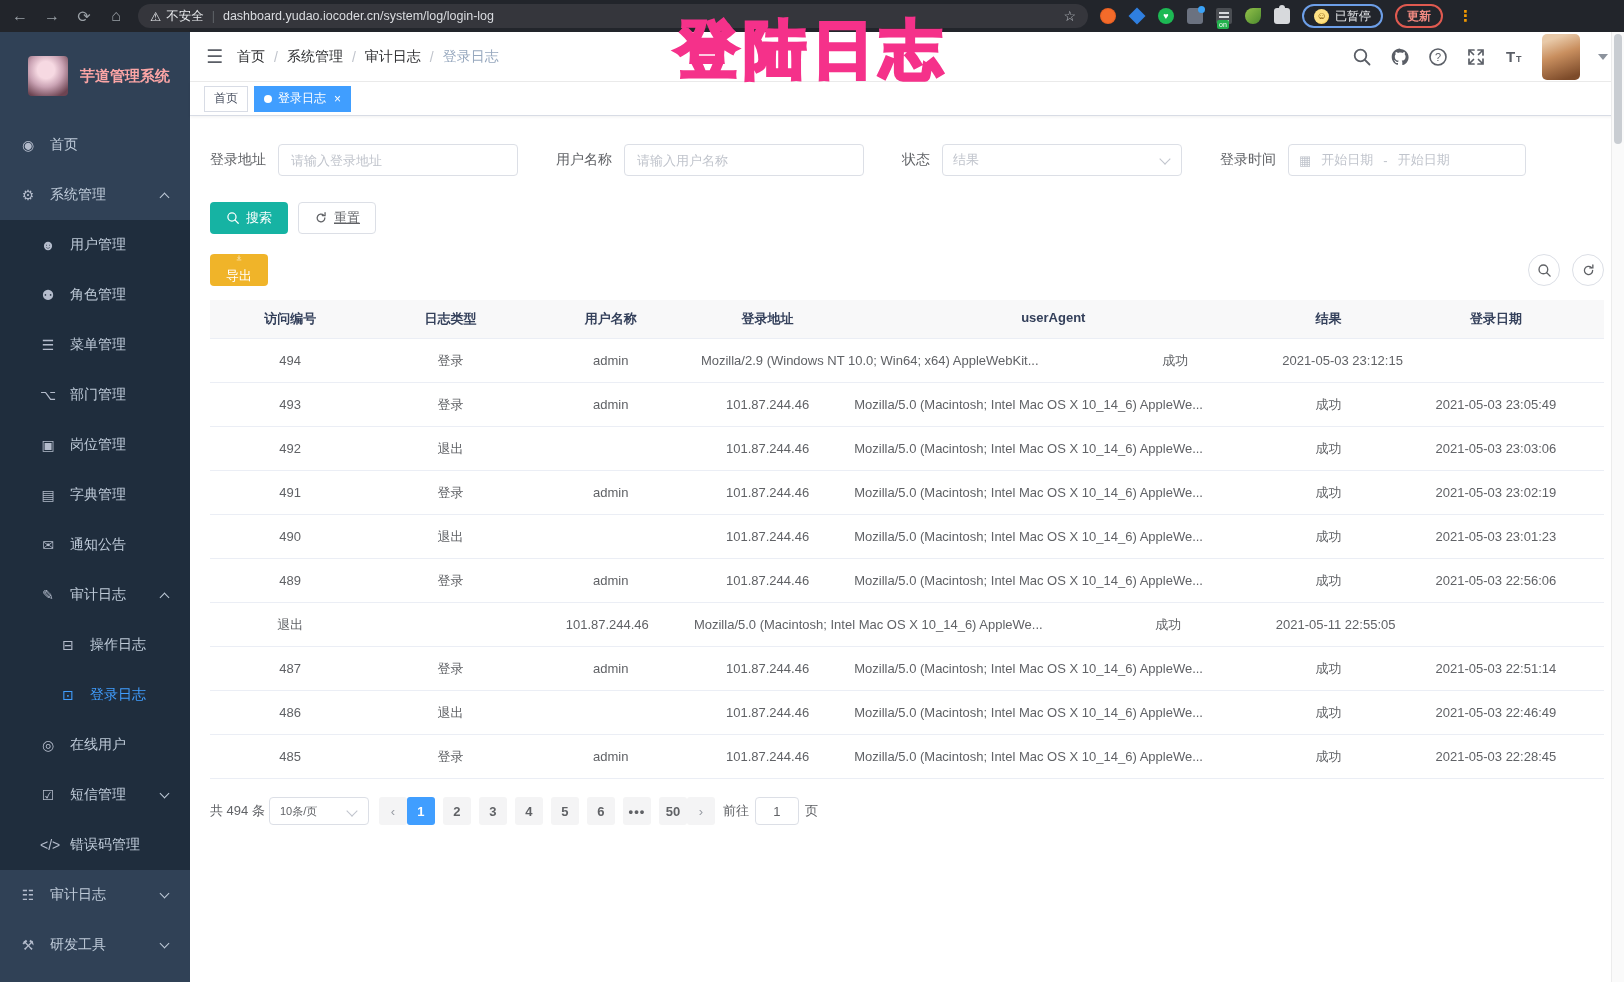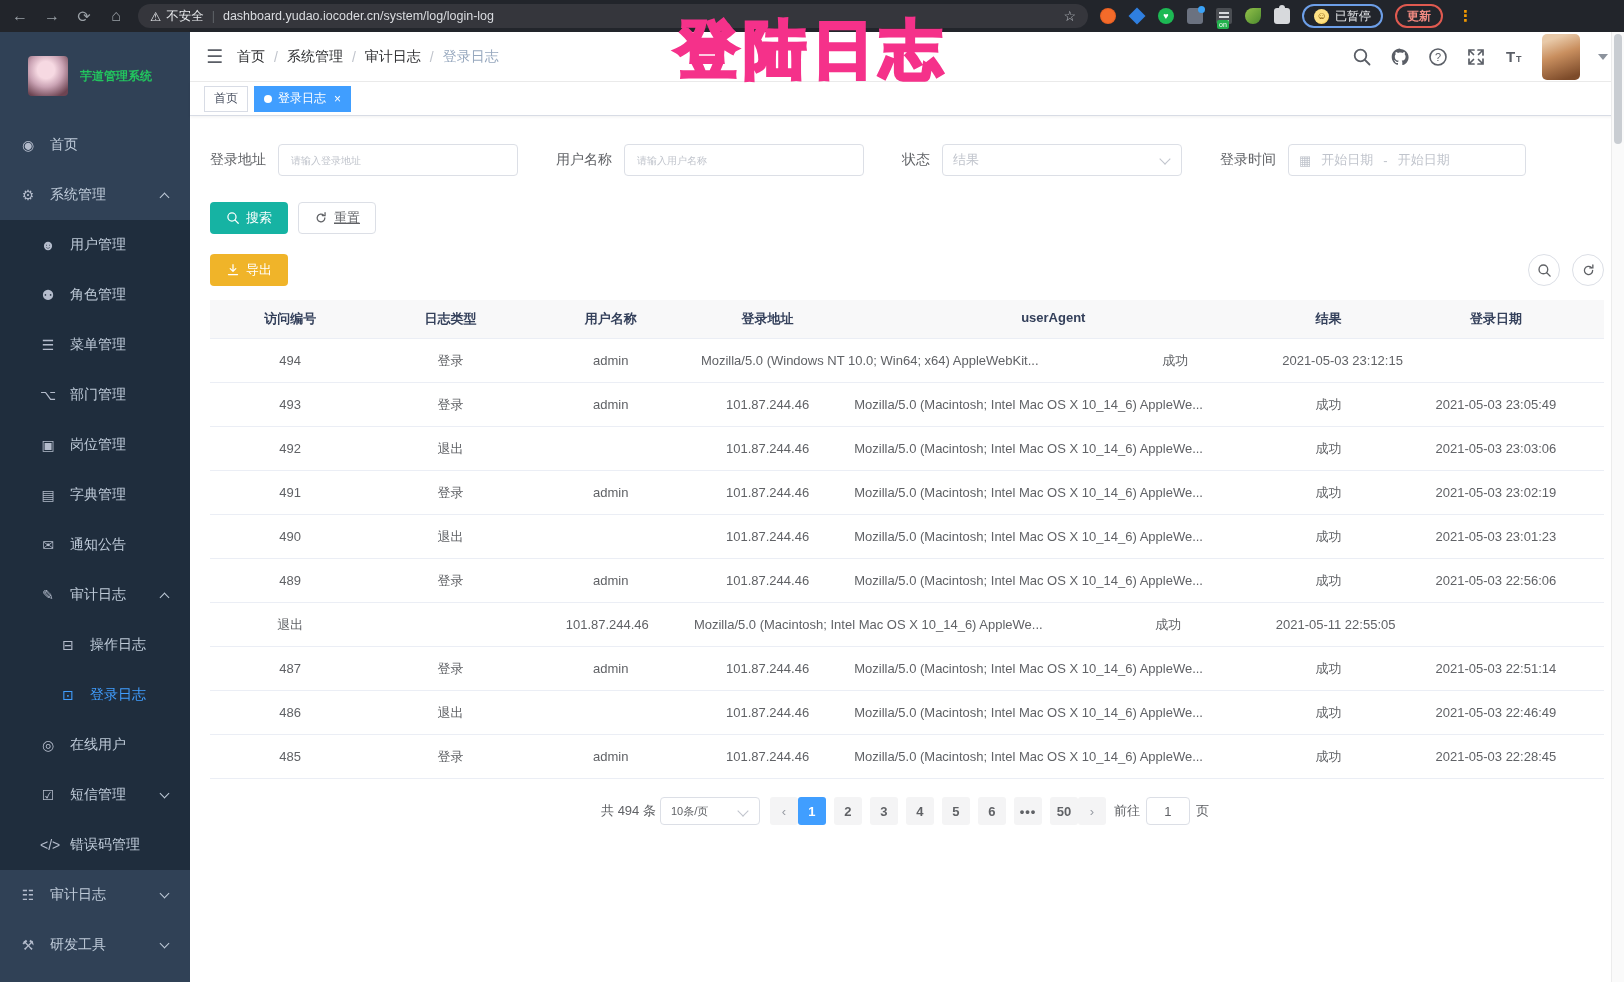--- a/index.html
+++ b/index.html
@@ -43,21 +43,21 @@
   .kebab { color:#f29900; font-size:15px; font-weight:700; padding:0 3px; cursor:pointer; }
 
   
   .page { display:flex; height:950px; }
 
   
   .sidebar { width:190px; background:#304156; color:#bfcbd9; flex-shrink:0; overflow:hidden; }
   .logo-row { height:88px; display:flex; align-items:center; gap:12px; padding:0 0 0 28px; }
   .logo-img { width:40px; height:40px; border-radius:4px;
     background:radial-gradient(circle at 45% 35%, #f6d9e2 25%, #caa3b4 50%, #6d4452 85%); }
-  .app-title { color:#22c55e; font-size:12px; font-weight:700; }
+  .app-title { color:#fca5a5; font-size:15px; font-weight:700; }
   .s-item { height:50px; display:flex; align-items:center; gap:14px; font-size:14px; cursor:pointer; position:relative; }
   .s-item.lvl1 { padding-left:20px; }
   .s-item.lvl2 { padding-left:40px; background:#1f2d3d; }
   .s-item.lvl3 { padding-left:60px; background:#1f2d3d; }
   .s-icon { width:16px; text-align:center; color:#b4bccc; font-size:14px; }
   .s-item.active, .s-item.active .s-icon { color:#409eff; }
   .s-arrow { position:absolute; right:22px; width:7px; height:7px;
     border-right:1.5px solid #bfcbd9; border-bottom:1.5px solid #bfcbd9; }
   .s-arrow.up { transform:rotate(-135deg); margin-top:4px; }
   .s-arrow.down { transform:rotate(45deg); margin-top:-3px; }
@@ -85,57 +85,57 @@
   .tag.active { background:#409eff; border-color:#409eff; color:#fff; }
   .tag-dot { width:8px; height:8px; border-radius:50%; background:#fff; }
   .tag-close { font-size:12px; margin-left:2px; }
 
   .content { flex:1; padding:18px 20px 0 20px; position:relative; }
 
   
   .filter-row { display:flex; align-items:center; gap:14px; margin-top:10px; flex-wrap:nowrap; }
   .f-label { font-size:14px; color:#606266; white-space:nowrap; }
   .f-group { display:flex; align-items:center; gap:12px; margin-right:24px; }
-  .inp { height:32px; border:1px solid #dcdfe6; border-radius:4px; padding:0 12px; font-size:10px;
+  .inp { height:32px; border:1px solid #dcdfe6; border-radius:4px; padding:0 12px; font-size:13px;
     color:#606266; width:240px; background:#fff; }
   .inp::placeholder { color:#c0c4cc; }
   .sel { height:32px; border:1px solid #dcdfe6; border-radius:4px; width:240px; display:flex;
     align-items:center; padding:0 10px; color:#c0c4cc; font-size:13px; position:relative; cursor:pointer; }
   .chev { width:8px; height:8px; border-right:1.2px solid #c0c4cc; border-bottom:1.2px solid #c0c4cc;
     transform:rotate(45deg); position:absolute; right:12px; top:10px; }
   .daterange { height:32px; border:1px solid #dcdfe6; border-radius:4px; width:238px; display:flex;
     align-items:center; gap:10px; padding:0 10px; font-size:13px; color:#c0c4cc; cursor:pointer; }
   .cal-ic { color:#c0c4cc; font-size:13px; }
 
   
   .btn-row { display:flex; gap:10px; margin-top:26px; }
   .btn { height:32px; border-radius:4px; border:1px solid transparent; font-size:13px; display:flex;
     align-items:center; gap:6px; padding:0 15px; cursor:pointer; }
   .btn-search { background:#16b3a3; color:#fff; }
   .btn-reset { background:#fff; border-color:#dcdfe6; color:#606266;text-decoration:underline; }
-  .btn-export { background:#f0b429; color:#fff; }
+  .btn-export { background:#f0b429; color:#fff;flex-direction:column; }
   .export-row { display:flex; align-items:center; margin-top:20px; }
   .tool-circles { margin-left:auto; display:flex; gap:12px; }
   .circle-btn { width:32px; height:32px; border-radius:50%; border:1px solid #dcdfe6; background:#fff;
     color:#606266; display:flex; align-items:center; justify-content:center; cursor:pointer; }
 
   
   .table { margin-top:14px; width:100%; font-size:13px; }
   .tr { display:flex; border-bottom:1px solid #ebeef5; }
   .tr.head { background:#f8f8f9; border-bottom:1px solid #ebeef5; }
   .th, .td { padding:11px 10px; text-align:center; overflow:hidden; white-space:nowrap;
     text-overflow:ellipsis; }
   .th { color:#34405b; font-weight:700; padding:10px; }
   .td { color:#606266; height:43px; display:flex; align-items:center; justify-content:center; }
   .c0 { width:11.5%; } .c1 { width:11.5%; } .c2 { width:11.5%; } .c3 { width:11%; }
   .c4 { width:30%; } .c5 { width:9.5%; } .c6 { width:14.5%; }
   .td.c4 { justify-content:flex-start; text-align:left; }
 
   
-  .pagi { display:flex; align-items:center; justify-content:center; gap:0; margin-top:18px;
+  .pagi { display:flex; align-items:center; justify-content:flex-start; gap:0; margin-top:18px;
     font-size:13px; color:#606266; padding-right:4px; }
   .pagi-total { margin-right:4px; }
   .size-sel { height:28px; width:100px; border:1px solid #dcdfe6; border-radius:4px; display:flex;
     align-items:center; padding:0 10px; color:#606266; font-size:11px; position:relative; cursor:pointer; margin-right:10px; }
   .size-sel .chev { top:9px; }
   .pg { min-width:28px; height:28px; border-radius:3px; background:#f4f4f5; color:#606266;
     display:flex; align-items:center; justify-content:center; font-weight:700; cursor:pointer; padding:0 4px; }
   .pg.active { background:#409eff; color:#fff; }
   .pg.arrow { font-weight:400; color:#979ba3; }
   .pg.dots { letter-spacing:1px; color:#606266; background:#f4f4f5; }
@@ -422,21 +422,21 @@
             <div class="th c3">登录地址</div>
             <div class="th c4">userAgent</div>
             <div class="th c5">结果</div>
             <div class="th c6">登录日期</div>
           </div>
         <div>
             <div class="tr">
               <div class="td c0">494</div>
               <div class="td c1">登录</div>
               <div class="td c2">admin</div>
-              <div class="td c4">Mozilla/5.0 (Windows NT 10.0; Win64; x64) AppleWebKit...</div>
+              <div class="td c4">Mozilla/2.9 (Windows NT 10.0; Win64; x64) AppleWebKit...</div>
               <div class="td c5">成功</div>
               <div class="td c6">2021-05-03 23:12:15</div>
             </div>
             <div class="tr">
               <div class="td c0">493</div>
               <div class="td c1">登录</div>
               <div class="td c2">admin</div>
               <div class="td c3">101.87.244.46</div>
               <div class="td c4">Mozilla/5.0 (Macintosh; Intel Mac OS X 10_14_6) AppleWe...</div>
               <div class="td c5">成功</div>

